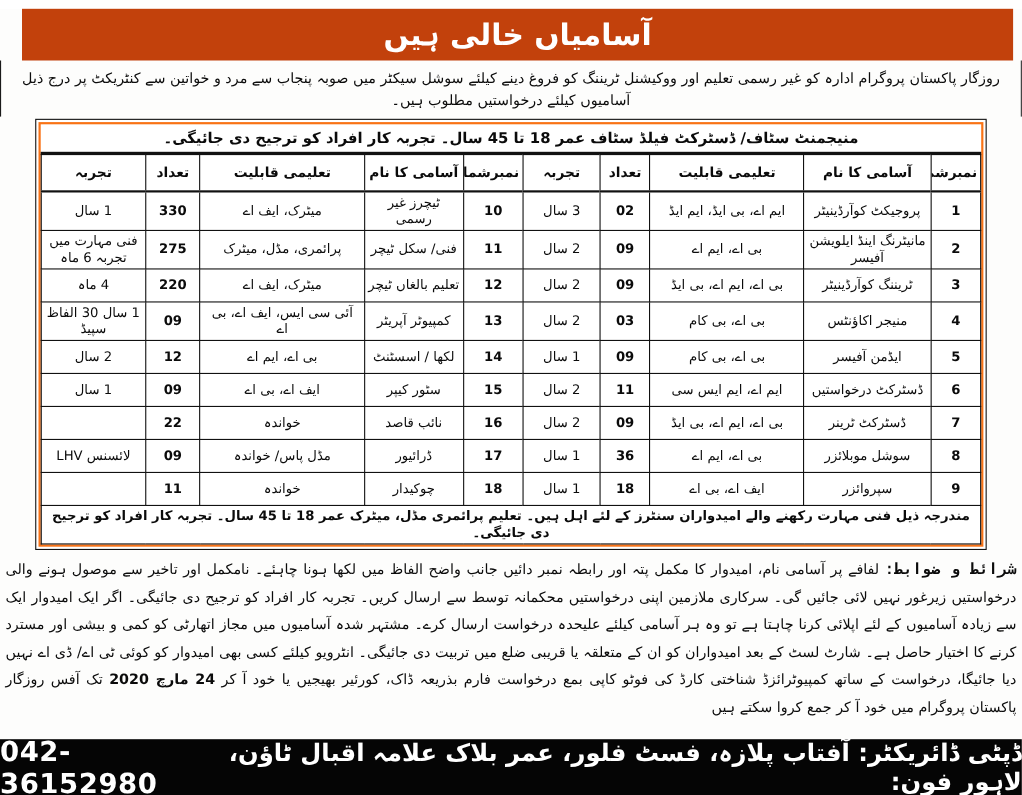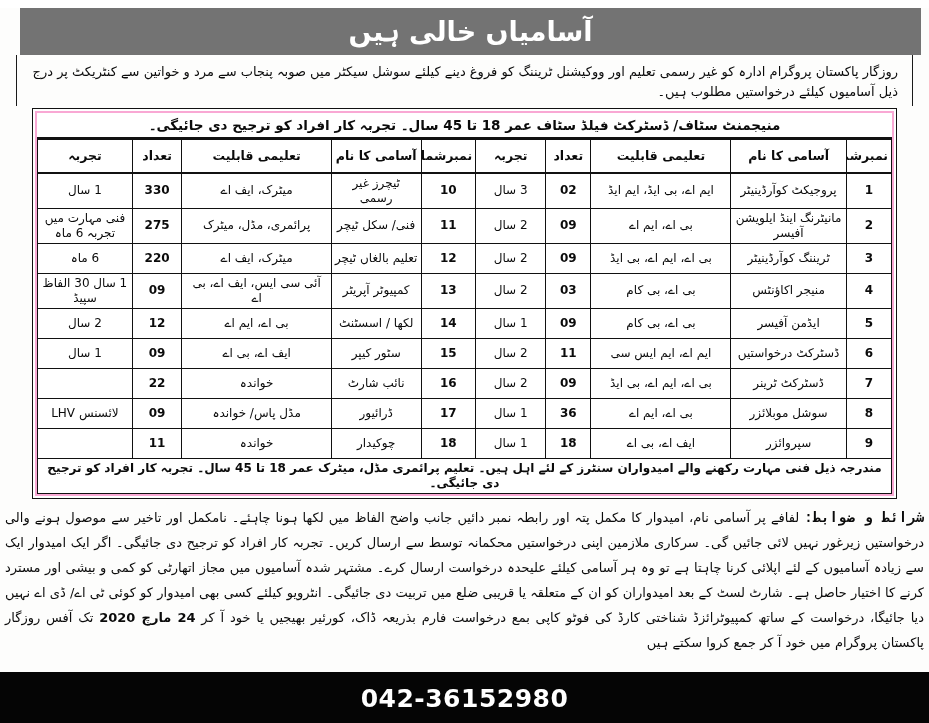--- a/index.html
+++ b/index.html
@@ -5,36 +5,36 @@
   * { box-sizing: border-box; margin: 0; padding: 0; }
   html, body {
     width: 929px; height: 723px; overflow: hidden;
     background: #ffffff; color: #0b0b0b;
     font-family: "DejaVu Sans", sans-serif;
   }
   .page { width: 929px; height: 723px; position: relative; background: #fdfdfc; }
 
   
   .banner-top {
-    margin: 8px 8px 0 20px; height: 47px; background: #737373;
+    margin: 8px 8px 0 20px; height: 47px; background: #c2410c;
     color: #fff; display: flex; align-items: center; justify-content: center;
     font-size: 27px; font-weight: 700; letter-spacing: 1px;
   }
 
   
   .intro {
-    margin: 0 16px; border-left: 1px solid #1a1a1a; border-right: 1px solid #1a1a1a;
-    padding: 7px 14px 5px 14px; font-size: 13px; line-height: 1.5;
+    margin: 0 0; border-left: 1px solid #1a1a1a; border-right: 1px solid #1a1a1a;
+    padding: 7px 14px 5px 14px; text-align: center; font-size: 13px; line-height: 1.5;
   }
 
   
   .table-frame {
     margin: 2px 32px 0 32px; border: 1px solid #111; padding: 2px; background: #fff;
   }
-  .table-inner { border: 2px solid #f9a8d4; }
+  .table-inner { border: 2px solid #f97316; }
   .tbl-title {
     text-align: center; font-weight: 700; font-size: 13.5px;
     padding: 4px 6px; border-bottom: 2px solid #111;
   }
   table.jobs { width: 100%; border-collapse: collapse; table-layout: fixed; }
   table.jobs th, table.jobs td {
     border: 1px solid #111; text-align: center; vertical-align: middle;
     padding: 2px 3px; font-size: 12px; line-height: 1.25; overflow: hidden;
   }
   table.jobs th { font-weight: 700; font-size: 12.5px; height: 33px; border-bottom: 2px solid #111; }
@@ -141,21 +141,21 @@
             <tr>
               <td class="serial">3</td>
               <td class="exp-small">ٹریننگ کوآرڈینیٹر</td>
               <td class="exp-small">بی اے، ایم اے، بی ایڈ</td>
               <td class="num">09</td>
               <td>2 سال</td>
               <td class="serial">12</td>
               <td class="exp-small">تعلیم بالغاں ٹیچر</td>
               <td>میٹرک، ایف اے</td>
               <td class="num">220</td>
-              <td>6 ماہ</td>
+              <td>4 ماہ</td>
             </tr>
             <tr>
               <td class="serial">4</td>
               <td>منیجر اکاؤنٹس</td>
               <td>بی اے، بی کام</td>
               <td class="num">03</td>
               <td>2 سال</td>
               <td class="serial">13</td>
               <td>کمپیوٹر آپریٹر</td>
               <td class="exp-small">آئی سی ایس، ایف اے، بی اے</td>
@@ -186,21 +186,21 @@
               <td class="num">09</td>
               <td>1 سال</td>
             </tr>
             <tr>
               <td class="serial">7</td>
               <td>ڈسٹرکٹ ٹرینر</td>
               <td class="exp-small">بی اے، ایم اے، بی ایڈ</td>
               <td class="num">09</td>
               <td>2 سال</td>
               <td class="serial">16</td>
-              <td>نائب شارٹ</td>
+              <td>نائب قاصد</td>
               <td>خواندہ</td>
               <td class="num">22</td>
               <td></td>
             </tr>
             <tr>
               <td class="serial">8</td>
               <td>سوشل موبلائزر</td>
               <td>بی اے، ایم اے</td>
               <td class="num">36</td>
               <td>1 سال</td>
@@ -232,16 +232,17 @@
     </div>
   </div>
 
 
   <div class="terms">
     <span class="terms-label">شرائط و ضوابط:</span>
     <span>لفافے پر آسامی نام، امیدوار کا مکمل پتہ اور رابطہ نمبر دائیں جانب واضح الفاظ میں لکھا ہونا چاہئے۔ نامکمل اور تاخیر سے موصول ہونے والی درخواستیں زیرغور نہیں لائی جائیں گی۔ سرکاری ملازمین اپنی درخواستیں محکمانہ توسط سے ارسال کریں۔ تجربہ کار افراد کو ترجیح دی جائیگی۔ اگر ایک امیدوار ایک سے زیادہ آسامیوں کے لئے اپلائی کرنا چاہتا ہے تو وہ ہر آسامی کیلئے علیحدہ درخواست ارسال کرے۔ مشتہر شدہ آسامیوں میں مجاز اتھارٹی کو کمی و بیشی اور مسترد کرنے کا اختیار حاصل ہے۔ شارٹ لسٹ کے بعد امیدواران کو ان کے متعلقہ یا قریبی ضلع میں تربیت دی جائیگی۔ انٹرویو کیلئے کسی بھی امیدوار کو کوئی ٹی اے/ ڈی اے نہیں دیا جائیگا، درخواست کے ساتھ کمپیوٹرائزڈ شناختی کارڈ کی فوٹو کاپی بمع درخواست فارم بذریعہ ڈاک، کورئیر بھیجیں یا خود آ کر </span><span class="date-bold">24 مارچ 2020</span><span> تک آفس روزگار پاکستان پروگرام میں خود آ کر جمع کروا سکتے ہیں</span>
   </div>
 
   <div class="banner-bottom">
+    <span>ڈپٹی ڈائریکٹر: آفتاب پلازہ، فسٹ فلور، عمر بلاک علامہ اقبال ٹاؤن، لاہور فون:</span>
     <span class="phone">042-36152980</span>
   </div>
 
 </div>
 
 </body></html>

